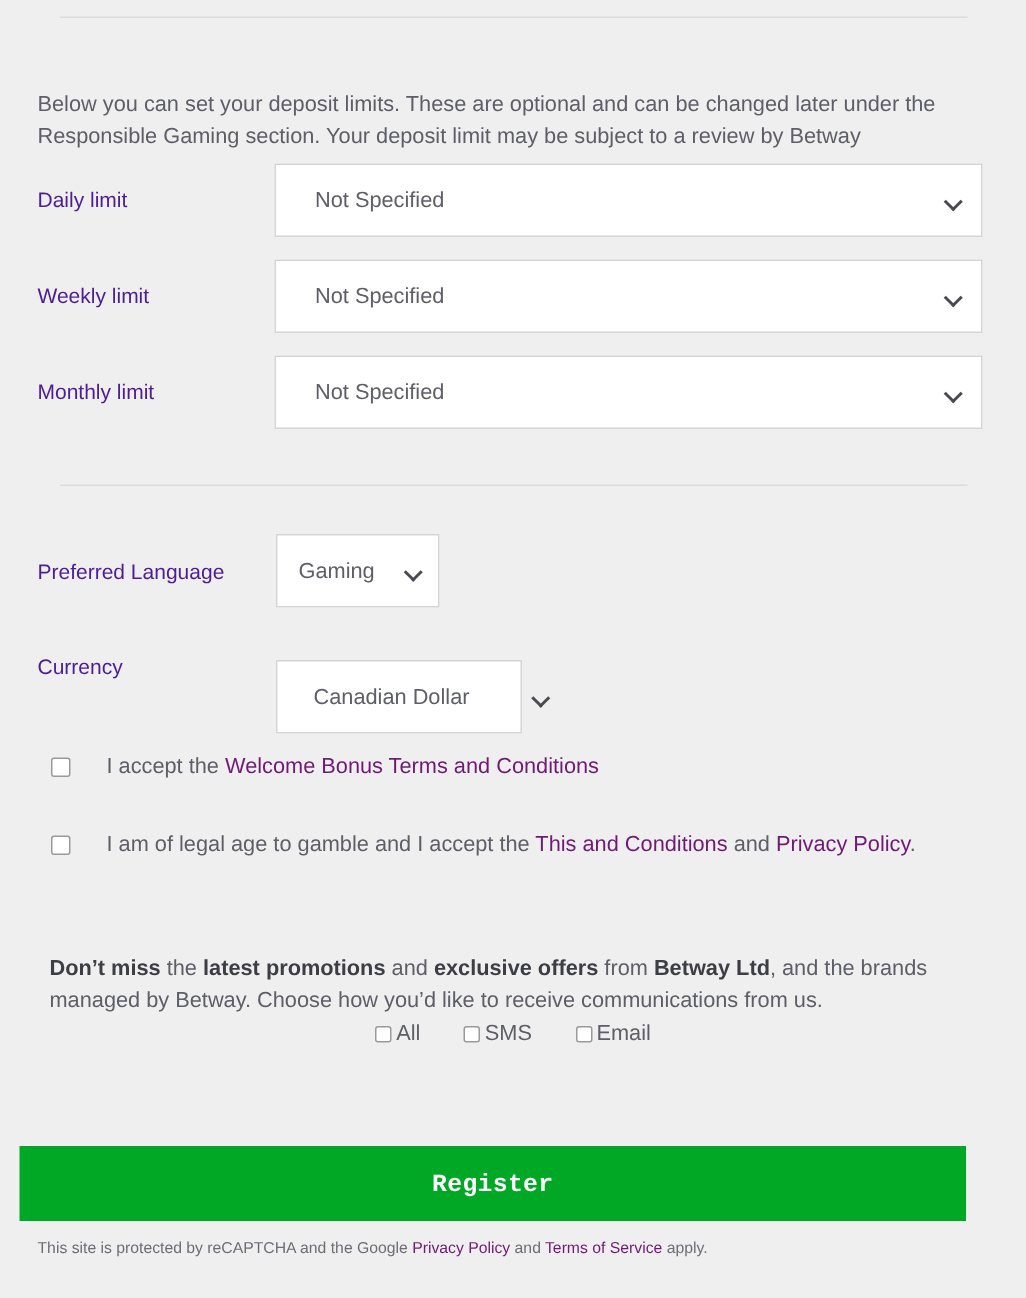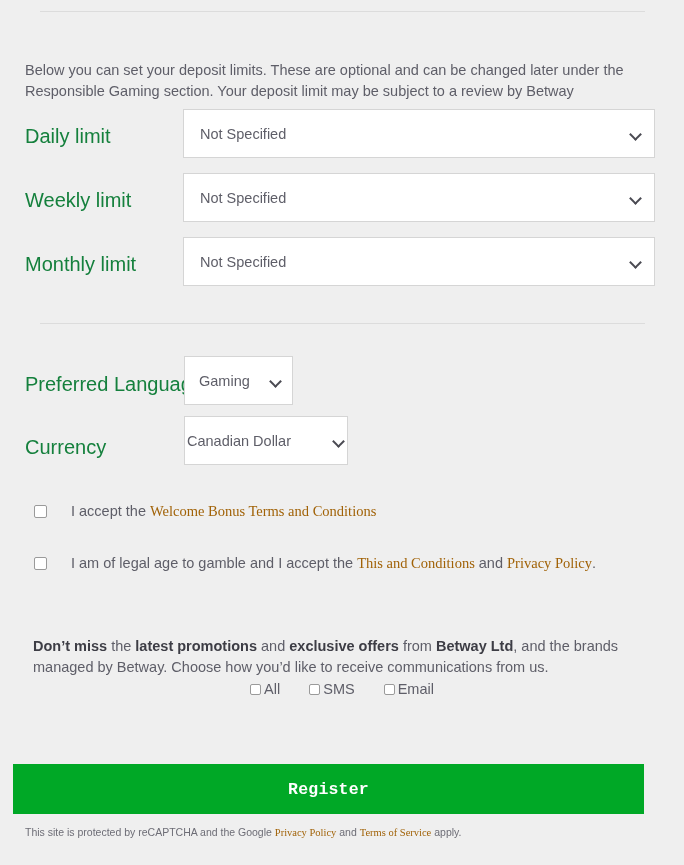--- a/index.html
+++ b/index.html
@@ -37,33 +37,33 @@
     left: 25px;
     top: 45px;
     width: 600px;
     font-size: 14.5px;
     line-height: 21px;
     color: #5e5e68;
   }
   .field-label {
     position: absolute;
     left: 25px;
-    font-size: 20px;
-    color: #15803d;
+    font-size: 14px;
+    color: #4c1d95;
     white-space: nowrap;
     text-align: right;
   }
 
   .select-box {
     position: absolute;
     background: #ffffff;
     border: 1px solid #d5d5d5;
     display: flex;
     align-items: center;
-    padding: 0 12px 0 16px;
+    padding: 0 12px 0 26px;
     cursor: pointer;
   }
   .select-value {
     font-size: 14.5px;
     color: #5e5e68;
     flex: 1 1 auto;
     white-space: nowrap;
   }
   .chevron {
     flex: 0 0 auto;
@@ -92,21 +92,21 @@
 
   #label-daily   { top: 125px; }
   #label-weekly  { top: 189px; }
   #label-monthly { top: 253px; }
 
   
   #label-language { top: 373px; }
   #label-currency { top: 436px; }
 
   #select-language { left: 184px; top: 356px; width: 109px; height: 49px; padding: 0 10px 0 14px; }
-  #select-currency { left: 184px; top: 416px; width: 164px; height: 49px; padding: 0 12px 0 2px; gap: 42px; }
+  #select-currency { left: 184px; top: 440px; width: 164px; height: 49px; padding: 0 12px 0 24px; gap: 42px; }
 
   
   .terms-row {
     position: absolute;
     left: 34px;
     display: flex;
     align-items: center;
   }
   #terms-row-bonus { top: 503px; }
   #terms-row-age   { top: 555px; }
@@ -123,24 +123,23 @@
     flex: 0 0 auto;
     cursor: pointer;
   }
   .terms-text {
     margin-left: 24px;
     font-size: 14.5px;
     color: #5e5e68;
     white-space: nowrap;
   }
   a.link, .link {
-    color: #a16207;
+    color: #701a75;
     text-decoration: none;
     cursor: pointer;
-    font-family: Liberation Serif, serif;
   }
 
   
   .promo {
     position: absolute;
     left: 33px;
     top: 621px;
     width: 610px;
     font-size: 14.5px;
     line-height: 21px;

